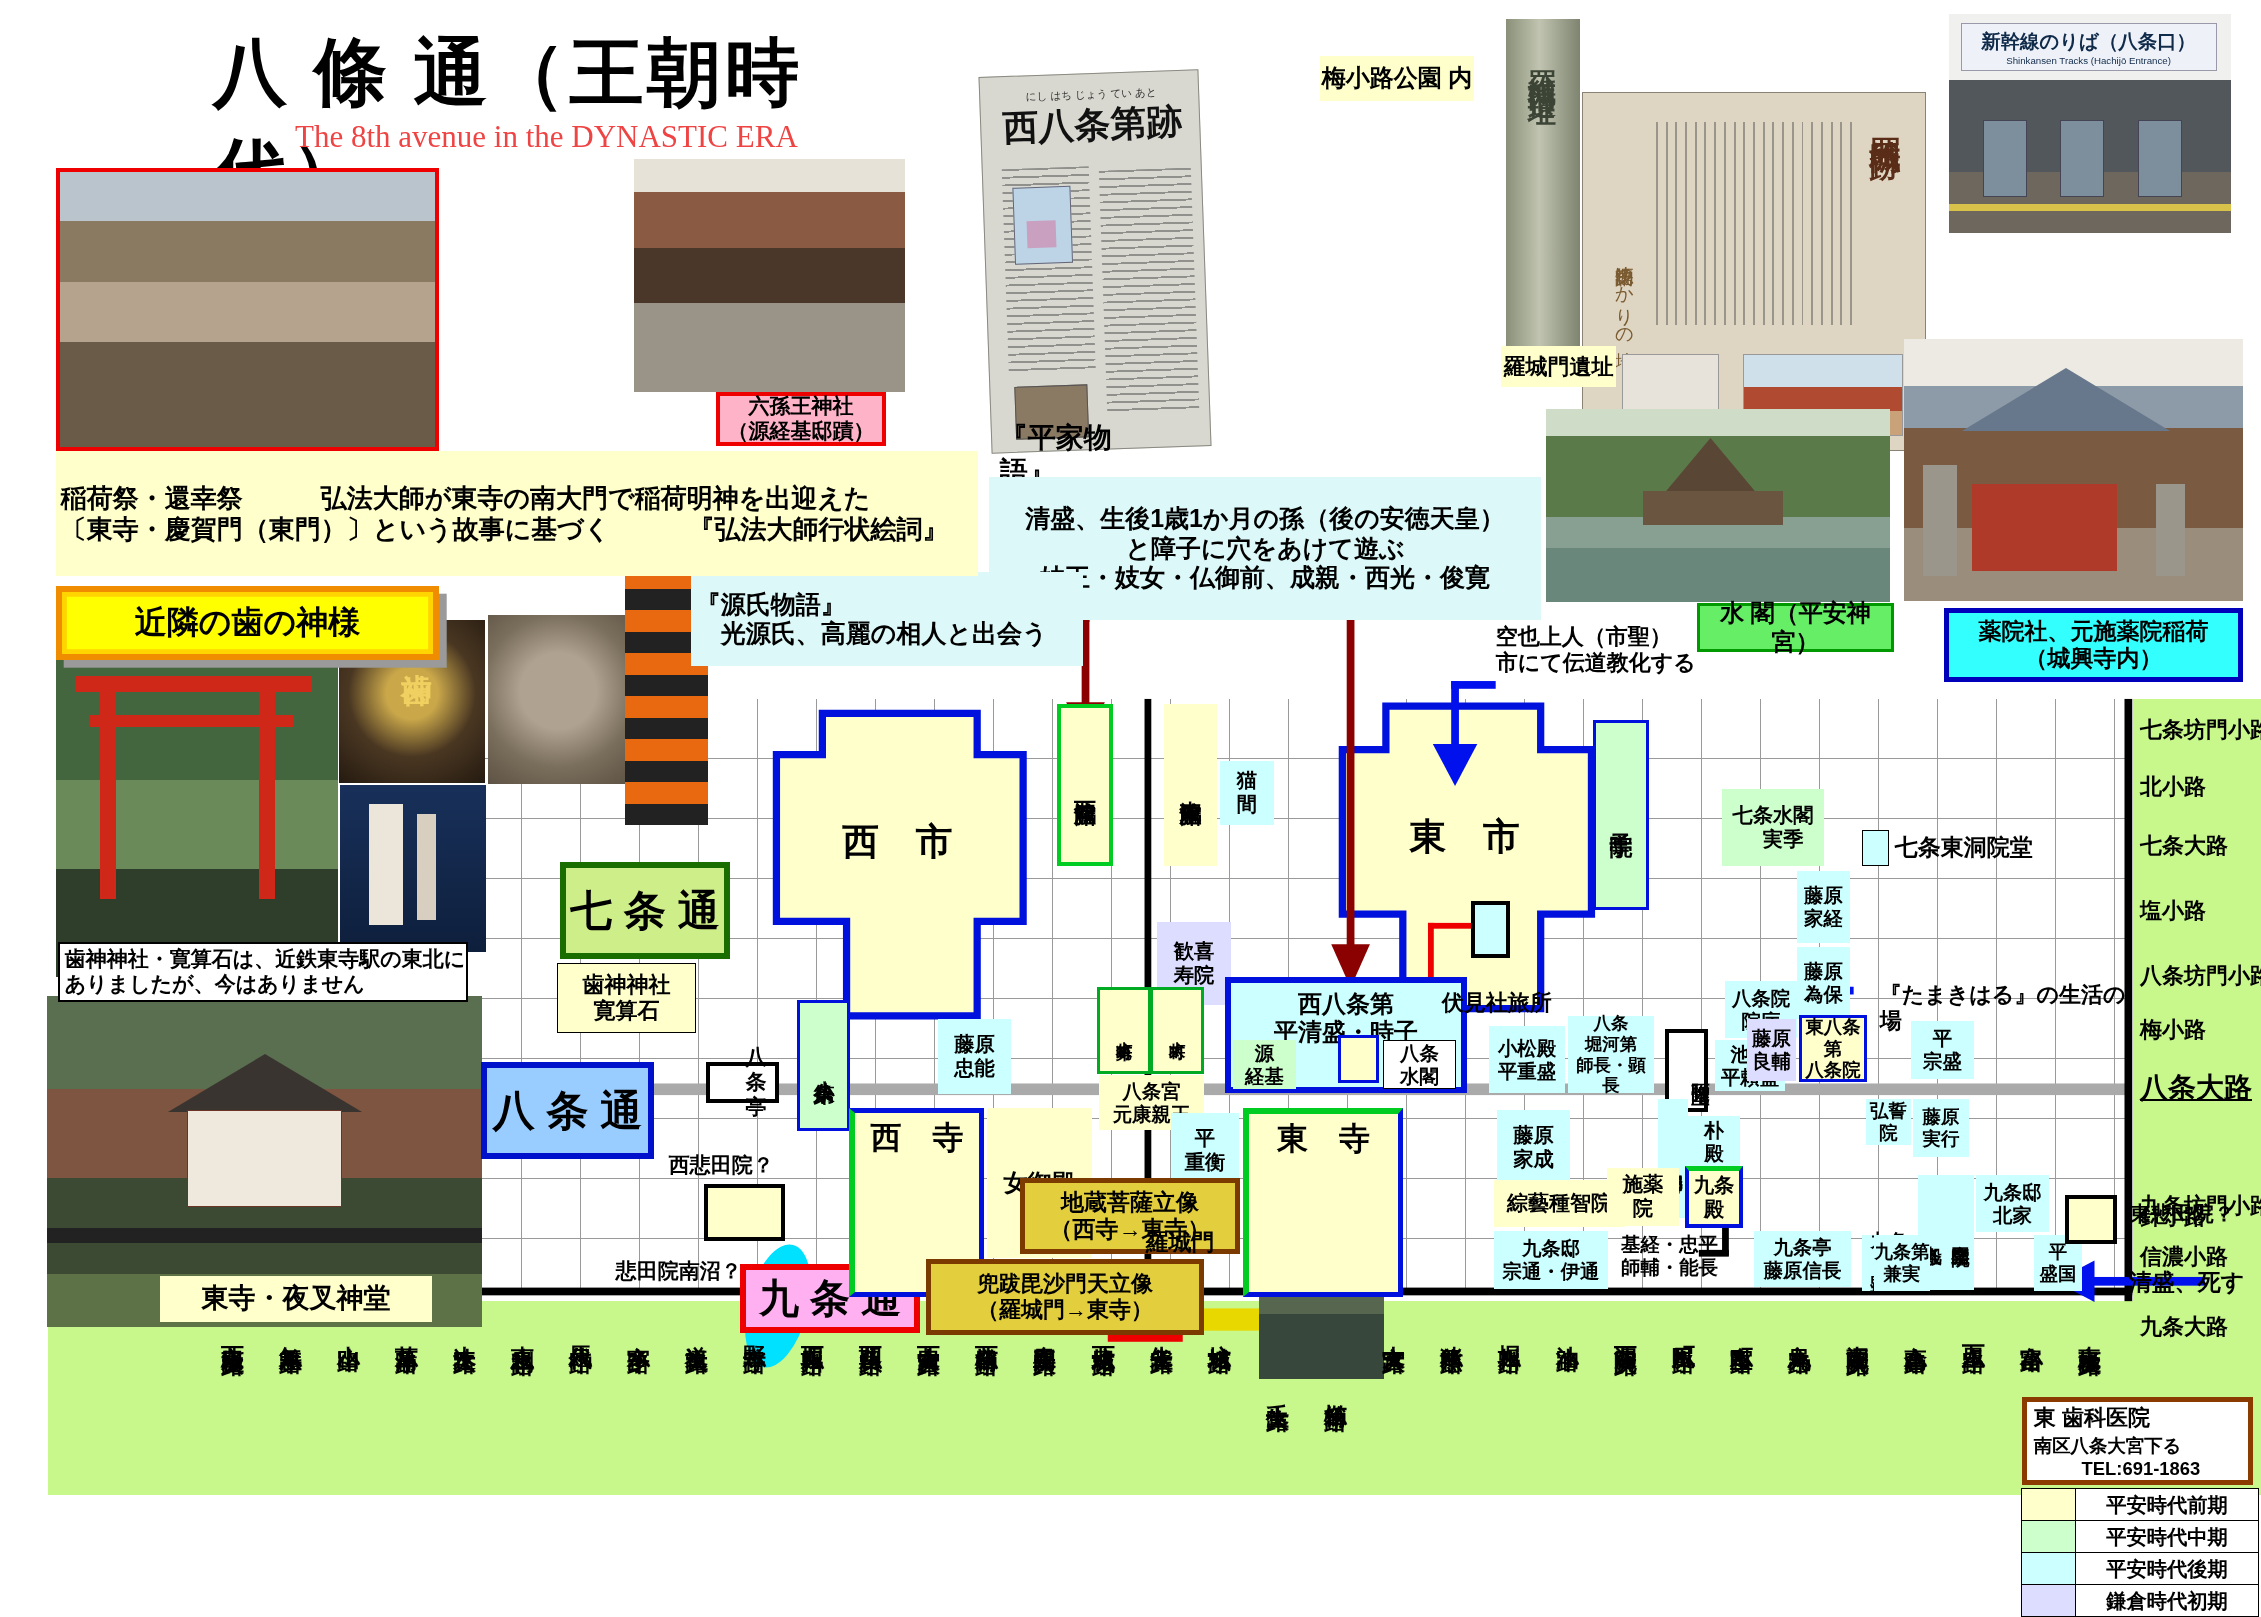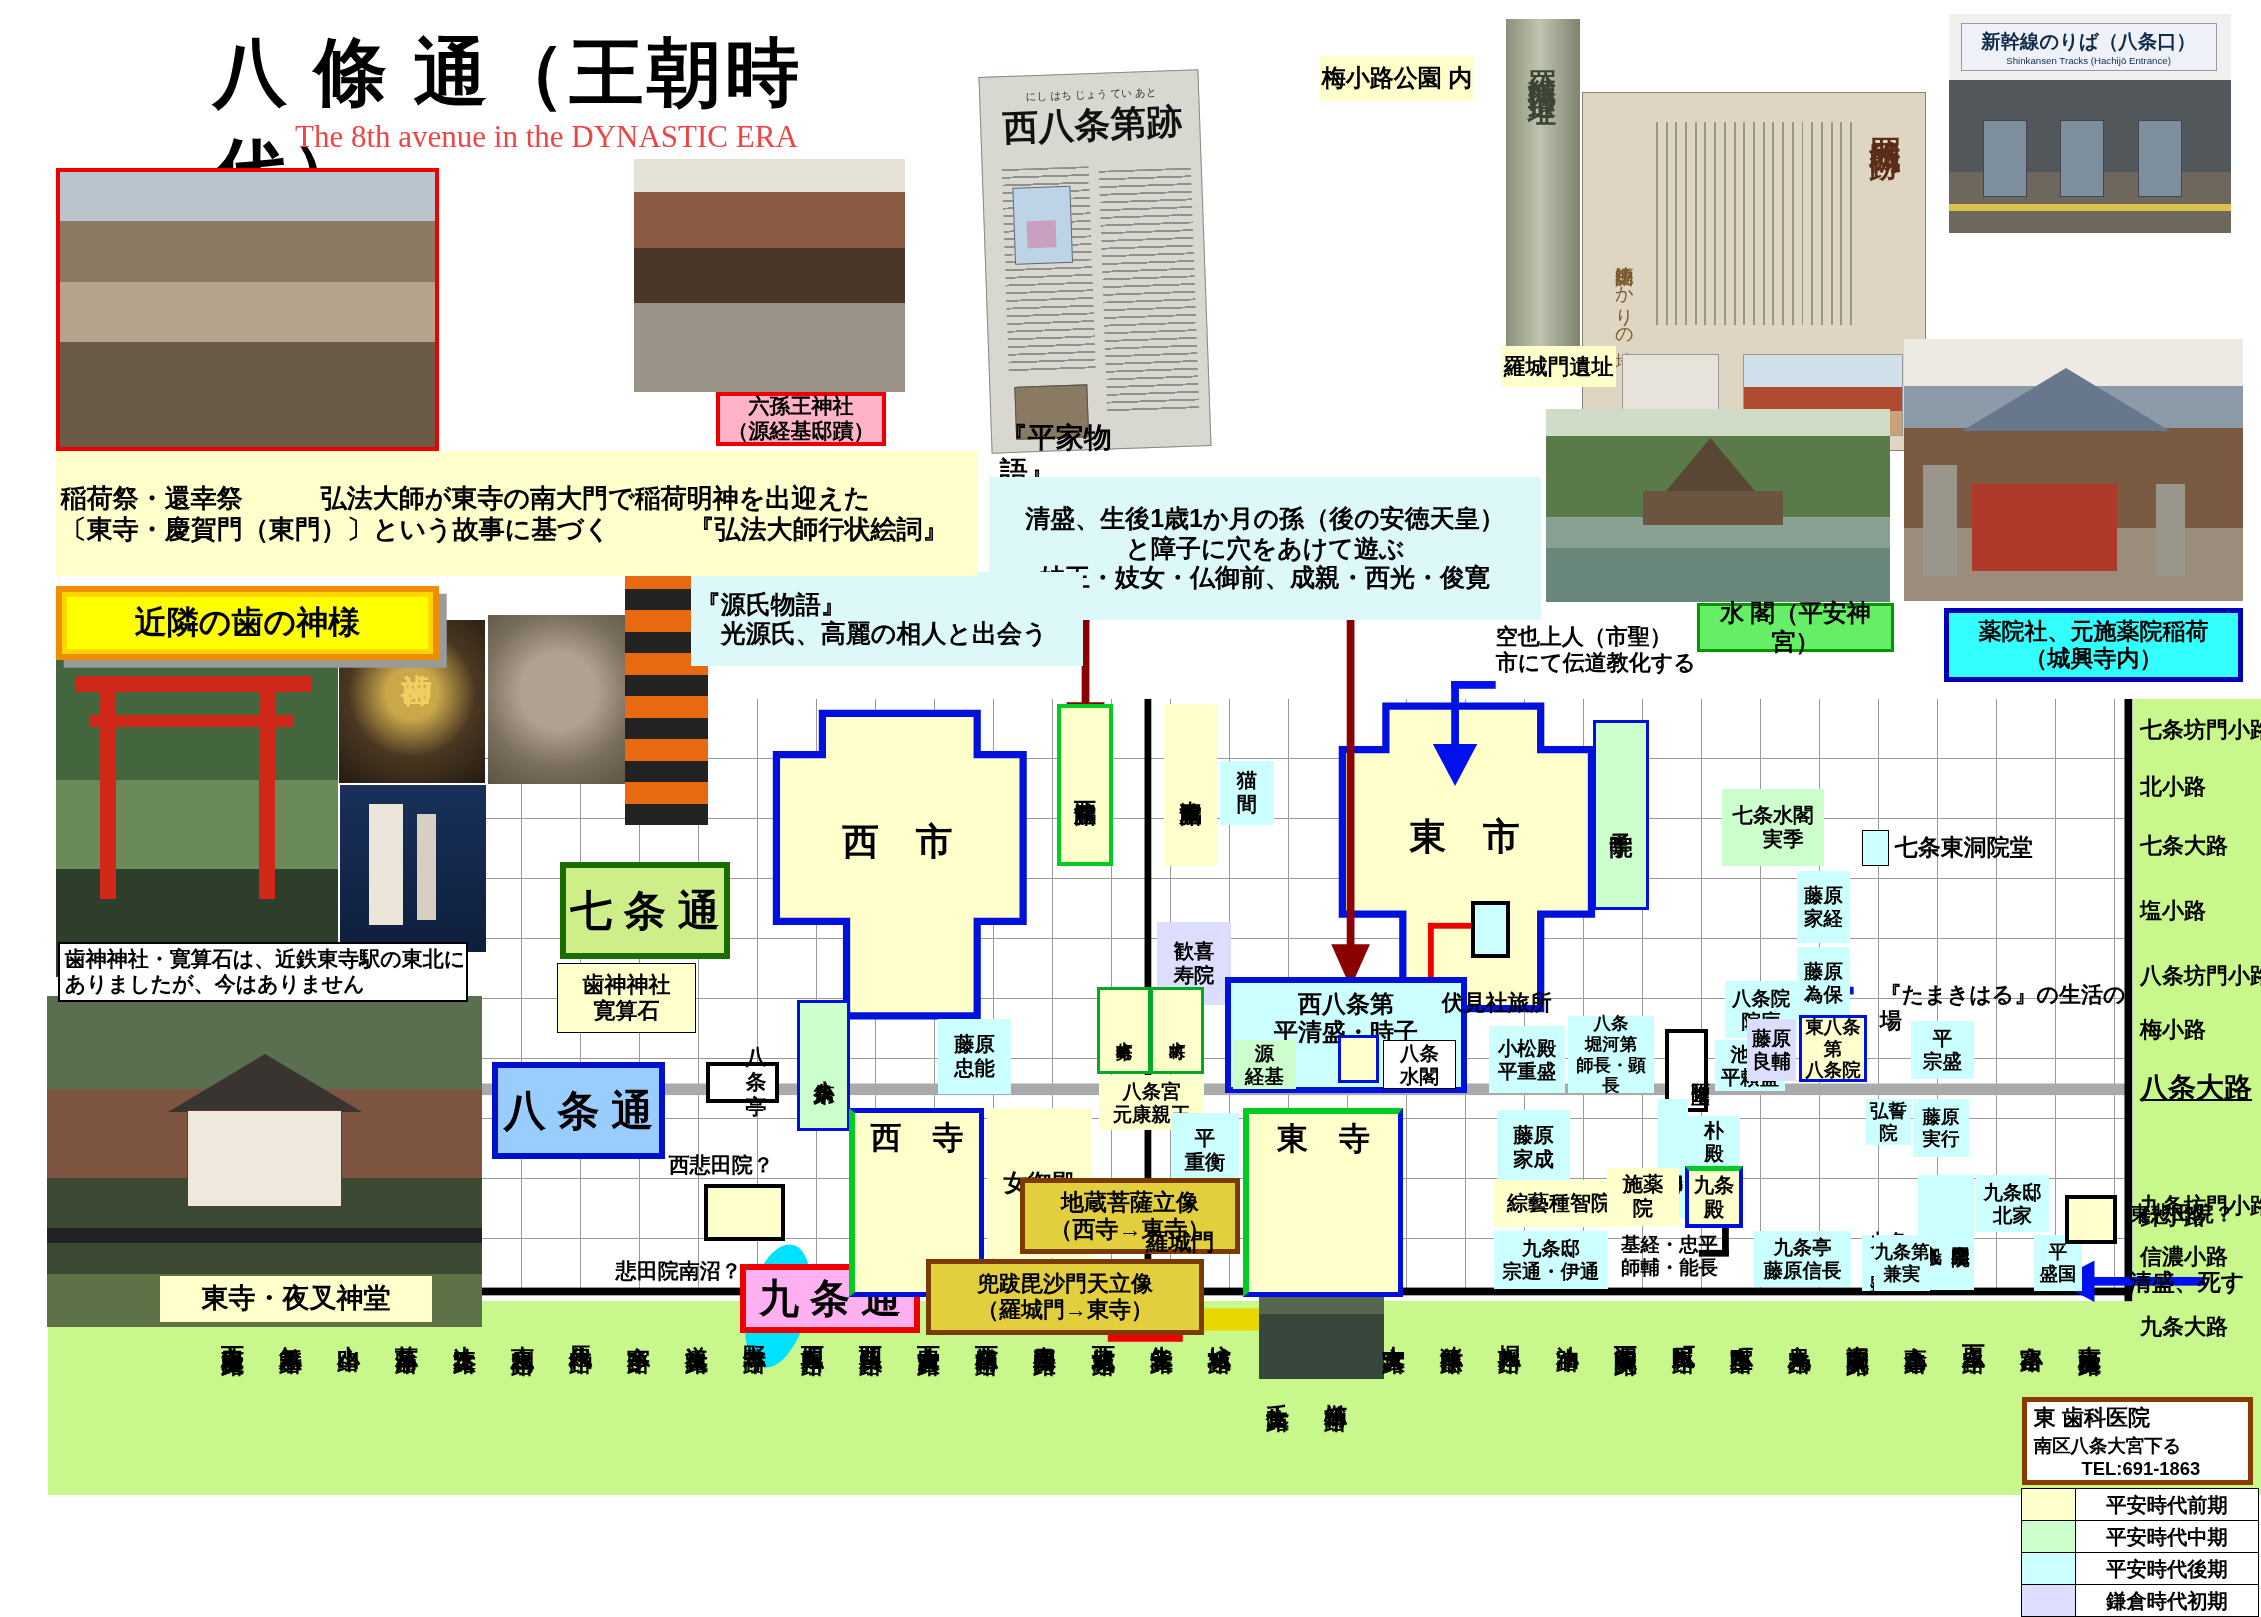--- a/index.html
+++ b/index.html
@@ -200,21 +200,21 @@
     <div class="ph-in" style="left:140px;top:114px;width:155px;height:97px;background:#efe8dc;border:1.9px solid #6b3226;"></div>
     <div class="ph-in" style="left:0;top:232px;width:435px;height:14.5px;background:#222;"></div>
   </div>
   <div class="photo" id="photo-pagoda" style="left:1259px;top:1148px;width:125px;height:231px;">
     <div class="ph-in" style="left:44px;top:14.5px;width:39px;height:77px;background:#2e2a26;clip-path:polygon(50% 0,85% 20%,70% 20%,95% 45%,78% 45%,100% 72%,0 72%,22% 45%,5% 45%,30% 20%,15% 20%);"></div>
     <div class="ph-in" style="left:14.5px;top:92px;width:97px;height:44px;background:#4a3a2c;"></div>
   </div>
 
   <div class="abs" id="map-blocks" style="left:0;top:0;width:2261px;height:1617px;">
       <div class="b roadlabel-7" style="left: 560px; top: 862px; width: 170px; height: 97px; font-size: 42px;">七 条 通</div>
-      <div class="b roadlabel-8" style="left: 492px; top: 1062px; width: 173px; height: 97px; font-size: 42px;">八 条 通</div>
+      <div class="b roadlabel-8" style="left: 481px; top: 1062px; width: 173px; height: 97px; font-size: 42px;">八 条 通</div>
       <div class="b roadlabel-9" style="left: 740px; top: 1264px; width: 180px; height: 69px; font-size: 40px;">九 条 通</div>
       <div class="b p1 bgreen v" style="left: 1057px; top: 704px; width: 56px; height: 162px; font-size: 22px;">西鴻臚館</div>
       <div class="b p1 v" style="left: 1164px; top: 704px; width: 53px; height: 162px; font-size: 22px;">東鴻臚館</div>
       <div class="b p3" style="left: 1220px; top: 761px; width: 54px; height: 64px; font-size: 20.3px;">猫
 間</div>
       <div class="b p4" style="left: 1157px; top: 922px; width: 74px; height: 83px; font-size: 20.3px;">歓喜
 寿院</div>
       <div class="b p2 bblue6 v" style="left: 1593px; top: 720px; width: 56px; height: 190px; font-size: 23px;">亭子院</div>
       <div class="b p2" style="left: 1722px; top: 789px; width: 102px; height: 77px; font-size: 20.3px;">七条水閣
 　実季</div>

